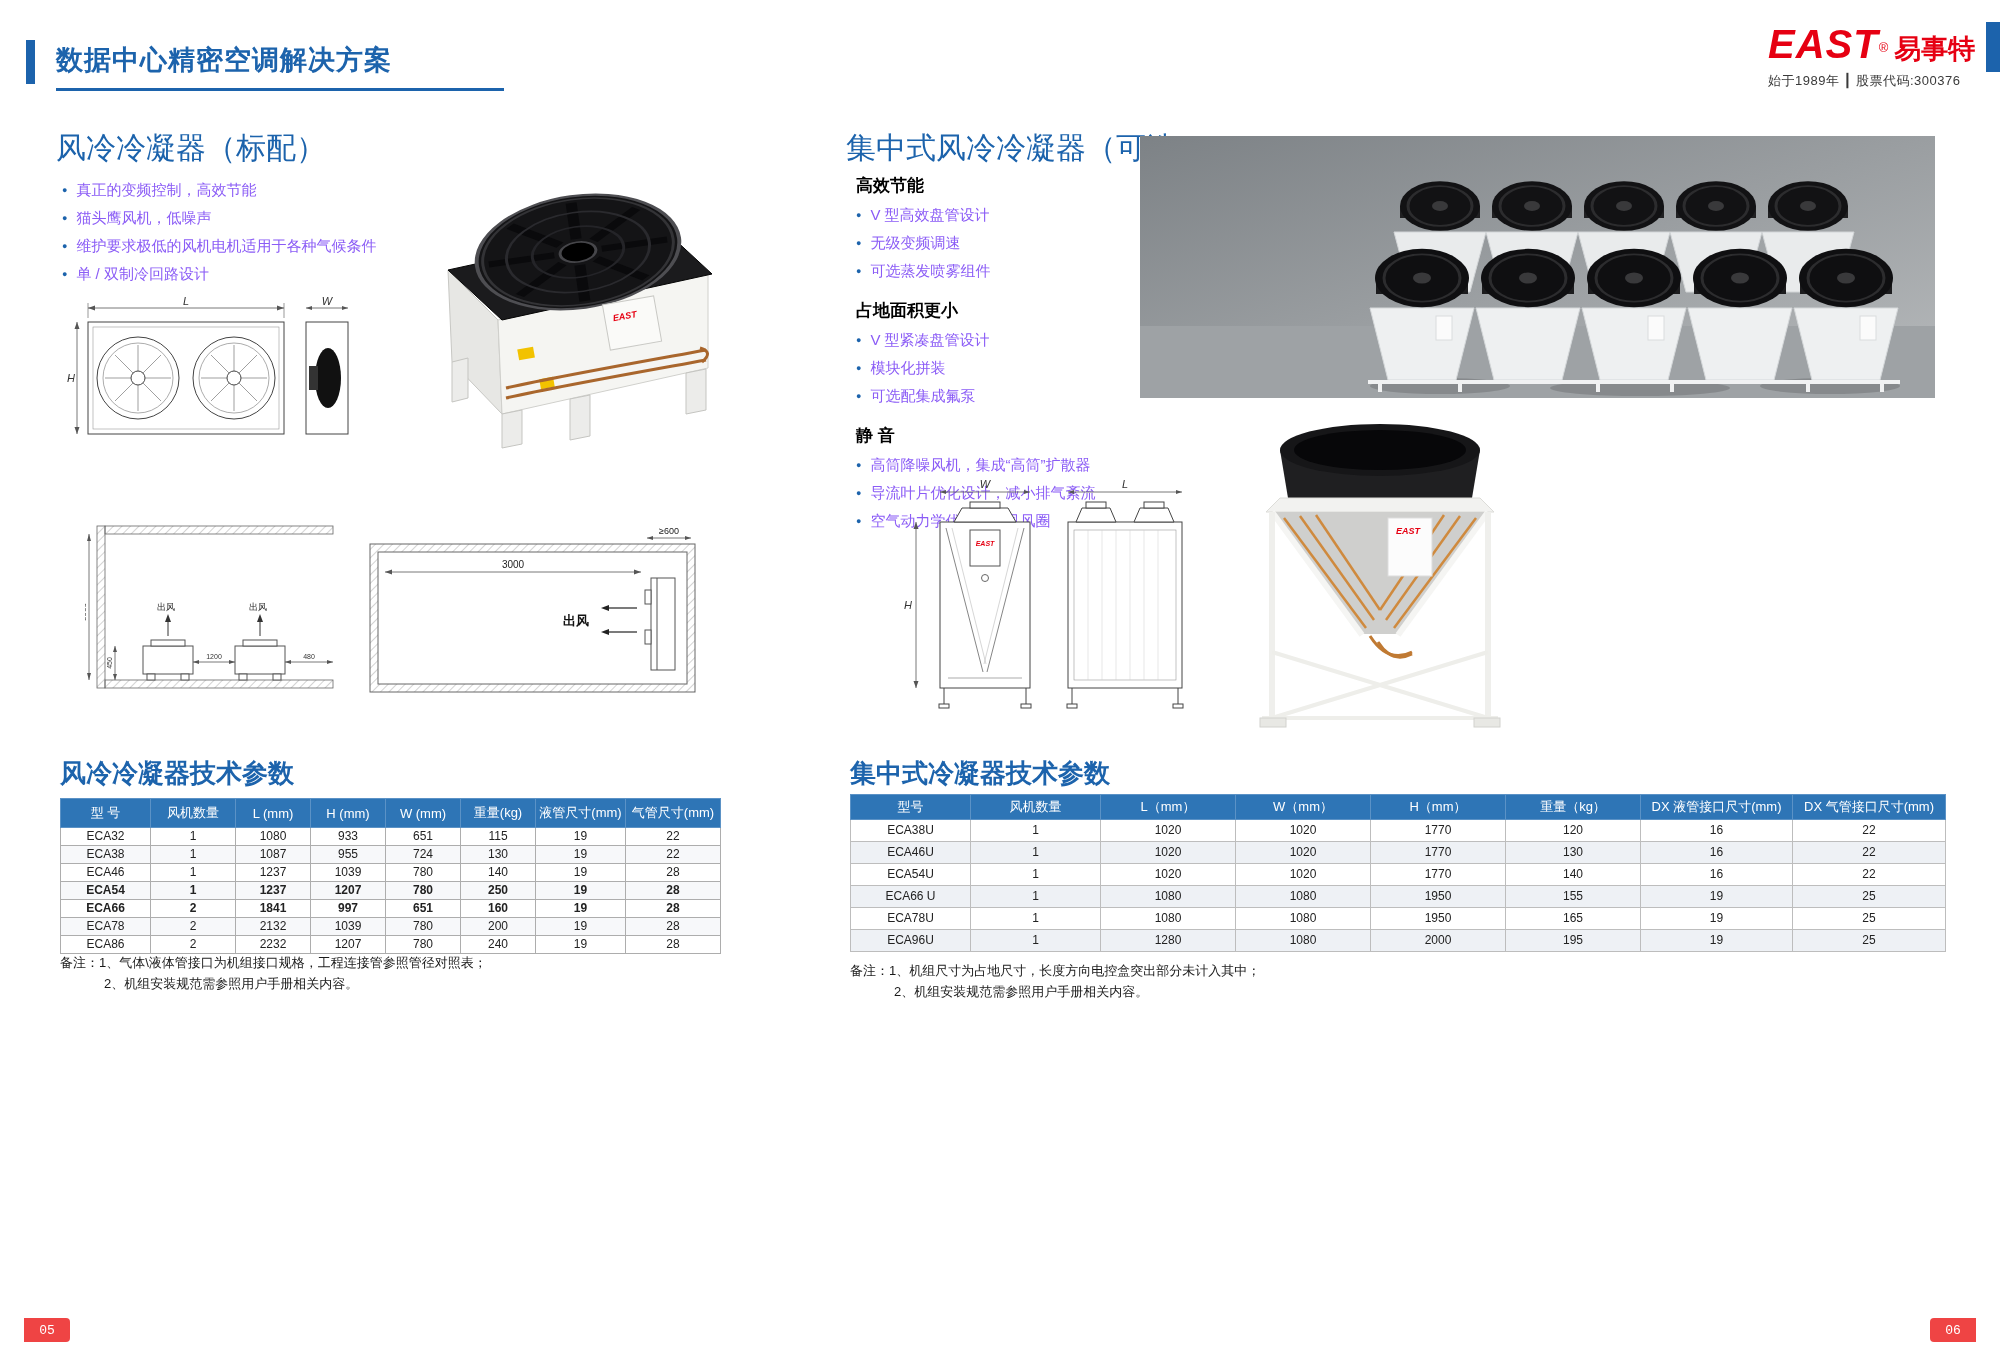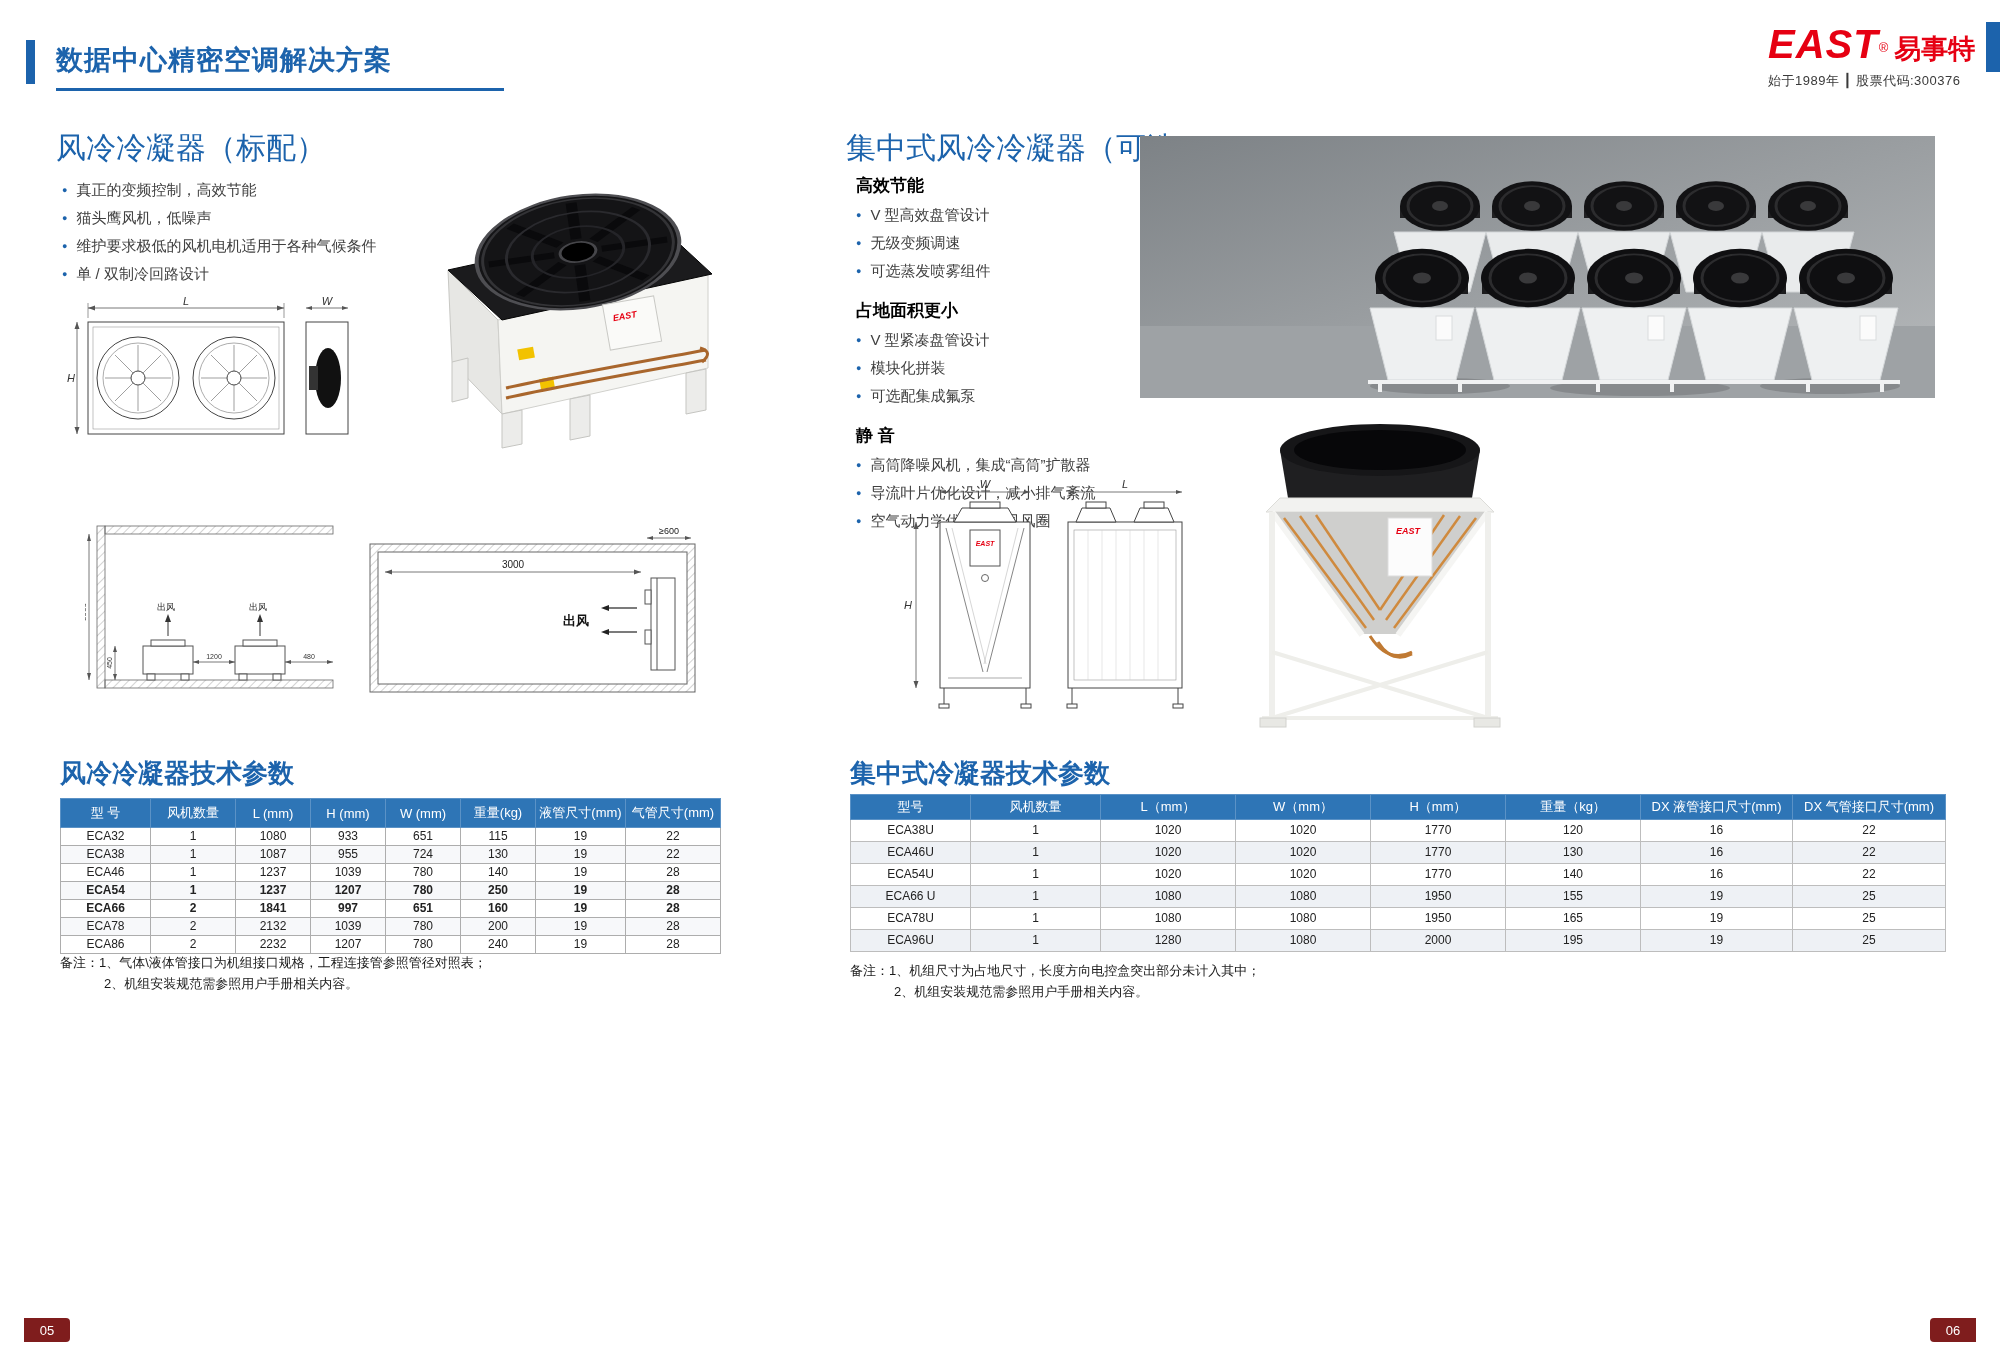--- a/index.html
+++ b/index.html
@@ -13,21 +13,21 @@
 
   .brand{position:absolute;left:1768px;top:22px;}
   .brand-logo{white-space:nowrap;}
   .logo-east{font-size:40px;font-weight:bold;font-style:italic;color:#e60012;letter-spacing:1px;}
   .logo-reg{font-size:13px;color:#e60012;vertical-align:super;}
   .logo-cn{font-size:27px;font-weight:bold;color:#e60012;margin-left:6px;margin-top:44px;}
   .brand-tagline{margin-top:5px;font-size:13px;color:#3a3a3a;letter-spacing:0.5px;}
 
   .section-title{position:absolute;font-size:30px;font-weight:normal;color:#1c63ac;}
   .features{position:absolute;left:62px;top:176px;list-style:none;max-width:345px;}
-  .features li,.fgroup li{font-size:15px;color:#404040;line-height:27px;}
+  .features li,.fgroup li{font-size:15px;color:#8b5cf6;line-height:27px;}
   .features li::before,.fgroup li::before{content:"●";color:#1c63ac;font-size:9px;margin-right:9px;vertical-align:2px;}
 
   .fgroups{position:absolute;left:856px;top:164px;width:280px;}
   .fgroup{margin-bottom:14px;}
   .fgroup-title{font-size:17px;font-weight:bold;color:#000;margin:10px 0 4px;}
   .fgroup ul{list-style:none;}
 
   .tbl-title{position:absolute;font-size:26px;font-weight:bold;color:#1c63ac;}
   table{border-collapse:collapse;table-layout:fixed;position:absolute;background:#fff;}
   th{background:#2e75b6;color:#fff;font-weight:normal;text-align:center;border:1px solid #5b92c6;}
@@ -40,21 +40,21 @@
   .tbl-right{left:850px;top:794px;width:1095px;}
   .tbl-right th{font-size:13px;padding:4px 4px;line-height:16px;}
   .tbl-right td{font-size:12px;padding:3px 2px;border:1px solid #bdbdbd;line-height:15px;}
   .tbl-right tbody tr:nth-child(even) td{background:#eef1f5;}
 
   .notes{position:absolute;font-size:13px;color:#1a1a1a;line-height:21px;}
   .notes .note2{padding-left:44px;}
   .notes-left{left:60px;top:952px;}
   .notes-right{left:850px;top:960px;}
 
-  .pagenum{position:absolute;top:1318px;width:46px;height:24px;background:#7f1d1d;color:#fff;font-size:13px;display:flex;align-items:center;justify-content:center;}
+  .pagenum{position:absolute;top:1318px;width:46px;height:24px;background:#ef4444;color:#fff;font-size:13px;display:flex;align-items:center;justify-content:center;font-family:Liberation Mono, monospace;}
   .pagenum-left{left:24px;border-radius:0 4px 4px 0;}
   .pagenum-right{left:1930px;border-radius:4px 0 0 4px;}
 
   .draw,.photo{position:absolute;}
   .d-left-views{left:66px;top:296px;}
   .d-install{left:85px;top:520px;}
   .d-right-views{left:900px;top:476px;}
   .p-left-condenser{left:410px;top:152px;}
   .p-fan-array{left:1140px;top:136px;}
   .p-vtype{left:1250px;top:420px;}

